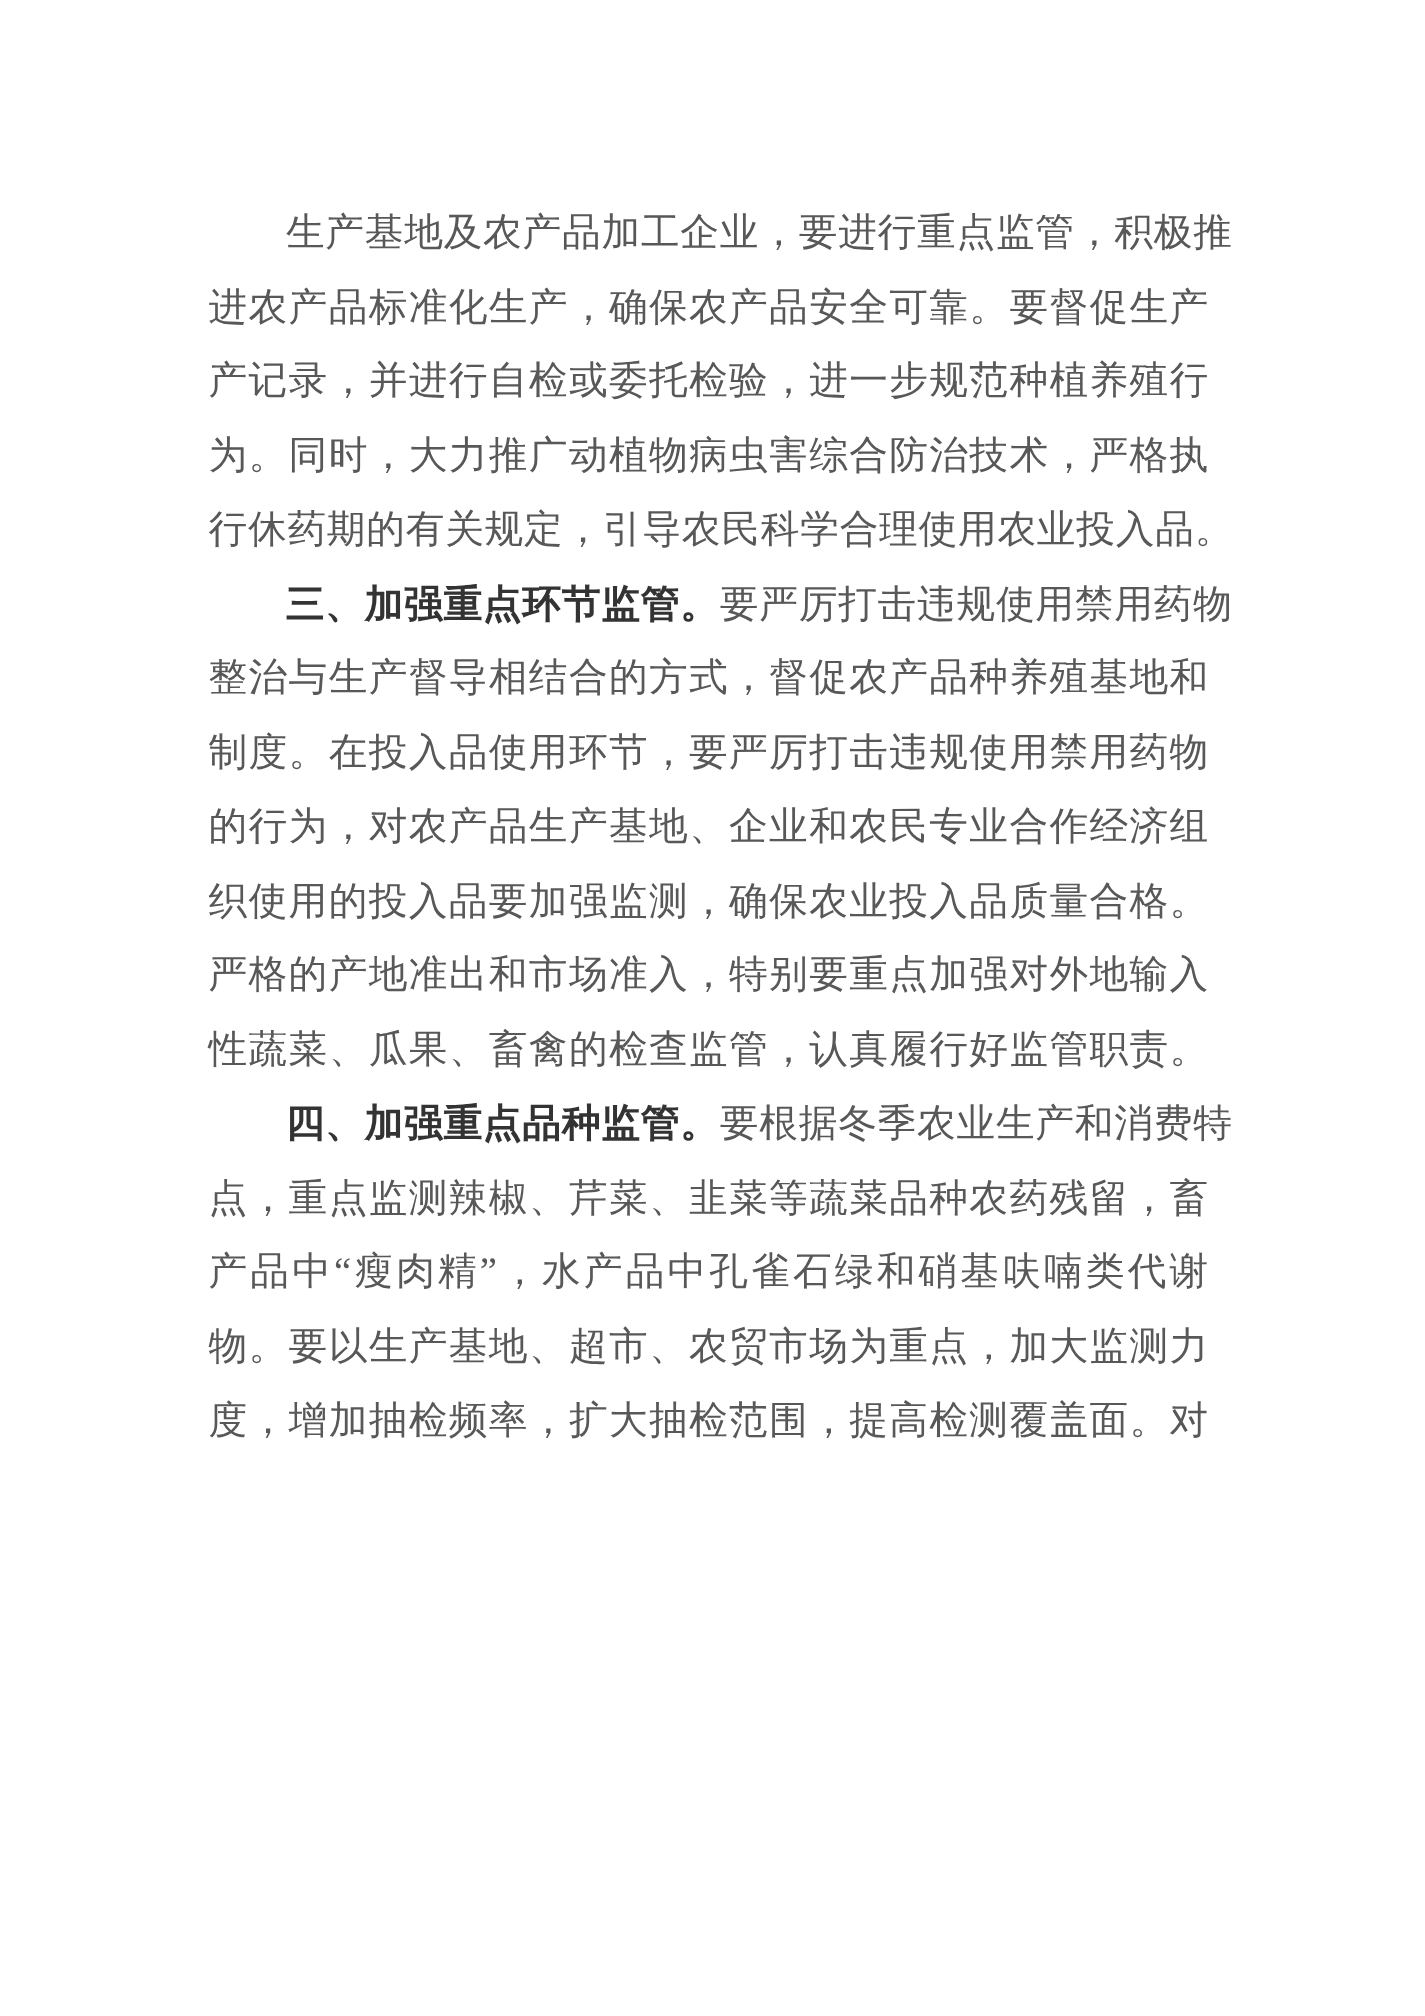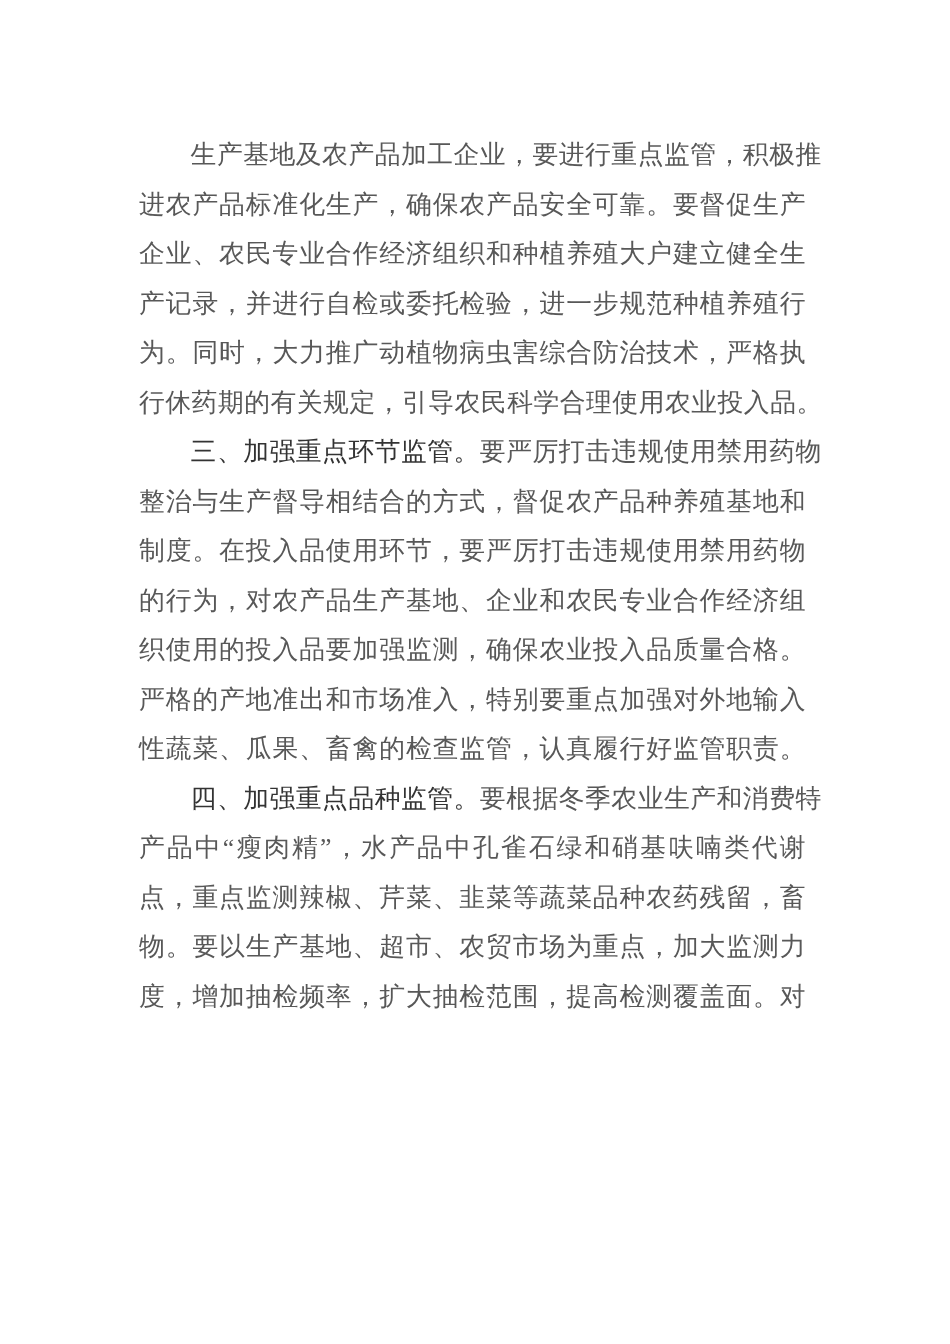--- a/index.html
+++ b/index.html
@@ -36,41 +36,40 @@
     text-align: justify;
     text-align-last: justify;
     -moz-text-align-last: justify;
     text-justify: inter-character;
     overflow: visible;
   }
   .line.indent {
     text-indent: 51.6px; 
   }
   .seg-bold {
-    font-weight: normal;
+    font-weight: bold;
     color: var(--heading-color);
   }
 </style>
 </head>
 <body>
 
 <div class="page">
   <div class="doc-text">
       <div class="line indent"><span>生产基地及农产品加工企业，要进行重点监管，积极推</span></div>
       <div class="line"><span>进农产品标准化生产，确保农产品安全可靠。要督促生产</span></div>
-      <div class="line"><span>企业、农民专业合作经济组织和种植养殖大户建立健全生</span></div>
       <div class="line"><span>产记录，并进行自检或委托检验，进一步规范种植养殖行</span></div>
       <div class="line"><span>为。同时，大力推广动植物病虫害综合防治技术，严格执</span></div>
       <div class="line"><span>行休药期的有关规定，引导农民科学合理使用农业投入品。</span></div>
       <div class="line indent"><span class="seg-bold">三、加强重点环节监管。</span><span>要严厉打击违规使用禁用药物</span></div>
       <div class="line"><span>整治与生产督导相结合的方式，督促农产品种养殖基地和</span></div>
       <div class="line"><span>制度。在投入品使用环节，要严厉打击违规使用禁用药物</span></div>
       <div class="line"><span>的行为，对农产品生产基地、企业和农民专业合作经济组</span></div>
       <div class="line"><span>织使用的投入品要加强监测，确保农业投入品质量合格。</span></div>
       <div class="line"><span>严格的产地准出和市场准入，特别要重点加强对外地输入</span></div>
       <div class="line"><span>性蔬菜、瓜果、畜禽的检查监管，认真履行好监管职责。</span></div>
       <div class="line indent"><span class="seg-bold">四、加强重点品种监管。</span><span>要根据冬季农业生产和消费特</span></div>
+      <div class="line"><span>点，重点监测辣椒、芹菜、韭菜等蔬菜品种农药残留，畜</span></div>
       <div class="line"><span>产品中“瘦肉精”，水产品中孔雀石绿和硝基呋喃类代谢</span></div>
-      <div class="line"><span>点，重点监测辣椒、芹菜、韭菜等蔬菜品种农药残留，畜</span></div>
       <div class="line"><span>物。要以生产基地、超市、农贸市场为重点，加大监测力</span></div>
       <div class="line"><span>度，增加抽检频率，扩大抽检范围，提高检测覆盖面。对</span></div>
     </div>
 </div>
 
 </body></html>

